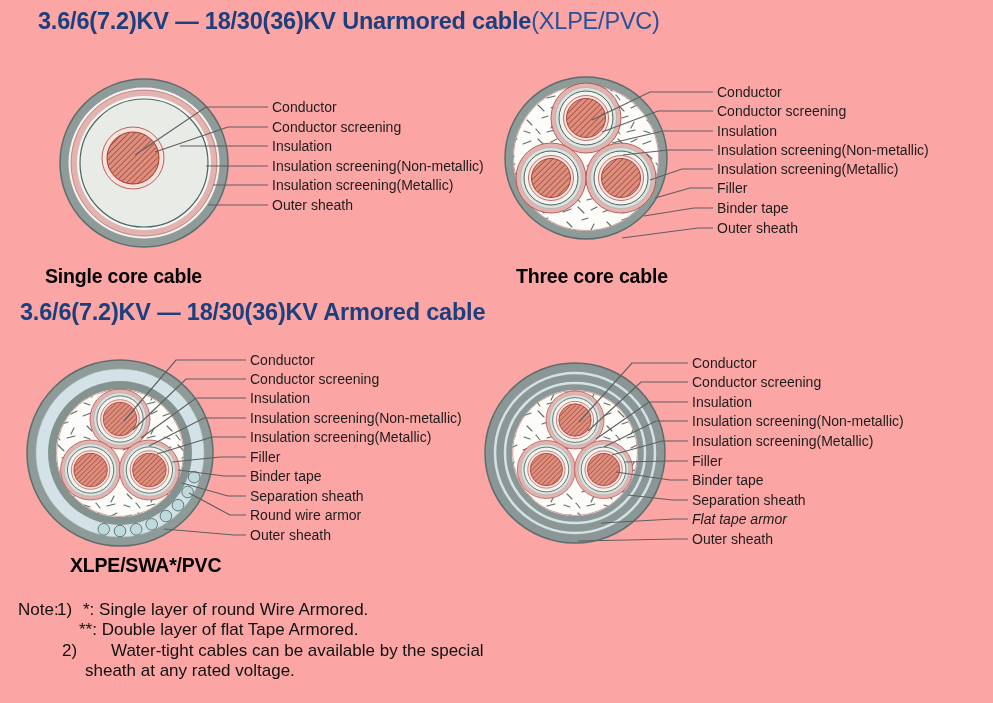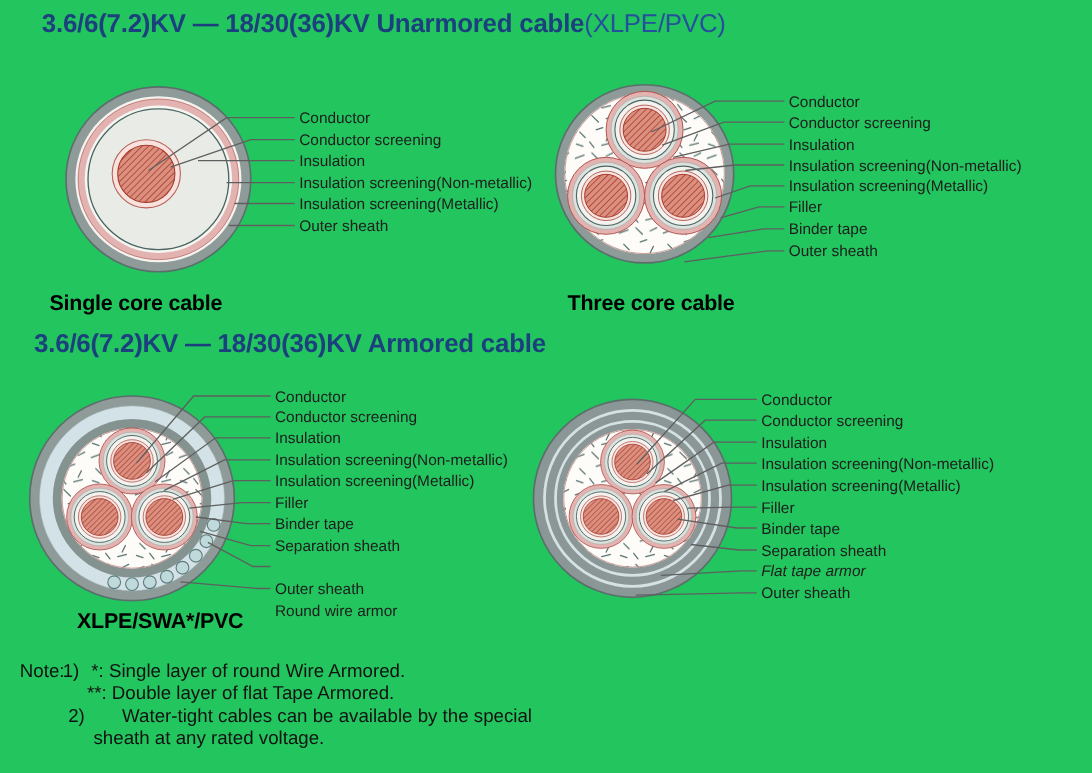--- a/index.html
+++ b/index.html
@@ -1,18 +1,18 @@
 <!DOCTYPE html>
 <html><head>
 <meta charset="utf-8">
 <style>
   * { margin:0; padding:0; box-sizing:border-box; }
   html,body { background:#ffffff; }
   .page {
-    position:relative; width:993px; height:703px; background:#22c55e;
+    position:relative; width:993px; height:703px; background:#fca5a5;
     font-family:"Liberation Sans", sans-serif; overflow:hidden;
   }
   .art { position:absolute; left:0; top:0; }
   .title {
     position:absolute; font-weight:bold; font-size:23.5px; color:#1c3f7e;
     white-space:nowrap; letter-spacing:-0.2px;
   }
   .title .light { font-weight:400; color:#25509a; }
   .lbl {
     position:absolute; font-size:14px; line-height:18px; color:#1d1d1d;
@@ -153,21 +153,21 @@
         <polyline class="ld" points="628,495 672,500 688,500"></polyline>
         <polyline class="ld" points="601,523 674,519 688,519"></polyline>
         <polyline class="ld" points="578,541 676,539 688,539"></polyline>
       </g>
     </g>
   </svg>
 
   <div class="title" style="left:38px; top:8px;">
     <span>3.6/6(7.2)KV — 18/30(36)KV Unarmored cable</span><span class="light">(XLPE/PVC)</span>
   </div>
-  <div class="title" style="left:31px; top:299px;text-align:right;">
+  <div class="title" style="left:20px; top:299px;text-align:right;">
     <span>3.6/6(7.2)KV — 18/30(36)KV Armored cable</span>
   </div>
 
   <div class="lbl" style="left:272px; top:98px;">Conductor</div>
   <div class="lbl" style="left:272px; top:118px;">Conductor screening</div>
   <div class="lbl" style="left:272px; top:137px;">Insulation</div>
   <div class="lbl" style="left:272px; top:157px;">Insulation screening(Non-metallic)</div>
   <div class="lbl" style="left:272px; top:176px;">Insulation screening(Metallic)</div>
   <div class="lbl" style="left:272px; top:196px;">Outer sheath</div>
   <div class="cap" style="left:45px; top:265px;">Single core cable</div>
@@ -183,21 +183,21 @@
   <div class="cap" style="left:516px; top:265px;">Three core cable</div>
 
   <div class="lbl" style="left:250px; top:351px;">Conductor</div>
   <div class="lbl" style="left:250px; top:370px;">Conductor screening</div>
   <div class="lbl" style="left:250px; top:389px;">Insulation</div>
   <div class="lbl" style="left:250px; top:409px;">Insulation screening(Non-metallic)</div>
   <div class="lbl" style="left:250px; top:428px;">Insulation screening(Metallic)</div>
   <div class="lbl" style="left:250px; top:448px;">Filler</div>
   <div class="lbl" style="left:250px; top:467px;">Binder tape</div>
   <div class="lbl" style="left:250px; top:487px;">Separation sheath</div>
-  <div class="lbl" style="left:250px; top:506px;margin-top:40px;">Round wire armor</div>
+  <div class="lbl" style="left:250px; top:506px;">Round wire armor</div>
   <div class="lbl" style="left:250px; top:526px;">Outer sheath</div>
   <div class="cap" style="left:38px; top:554px;margin-left:32px;">XLPE/SWA*/PVC</div>
 
   <div class="lbl" style="left:692px; top:354px;">Conductor</div>
   <div class="lbl" style="left:692px; top:373px;">Conductor screening</div>
   <div class="lbl" style="left:692px; top:393px;">Insulation</div>
   <div class="lbl" style="left:692px; top:412px;">Insulation screening(Non-metallic)</div>
   <div class="lbl" style="left:692px; top:432px;">Insulation screening(Metallic)</div>
   <div class="lbl" style="left:692px; top:452px;">Filler</div>
   <div class="lbl" style="left:692px; top:471px;">Binder tape</div>

